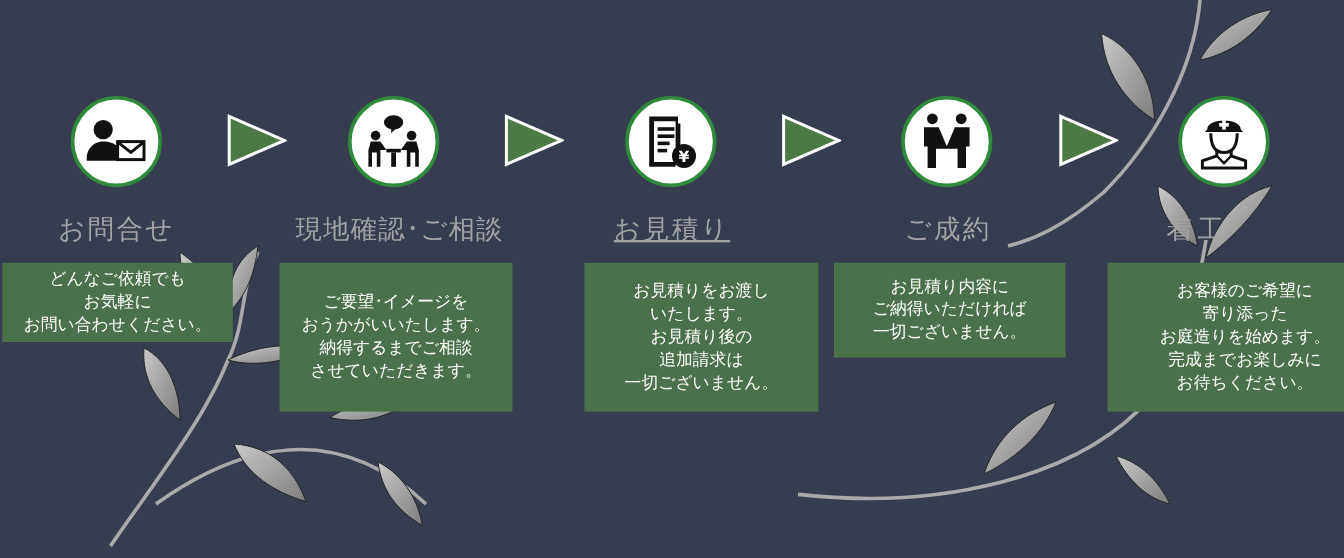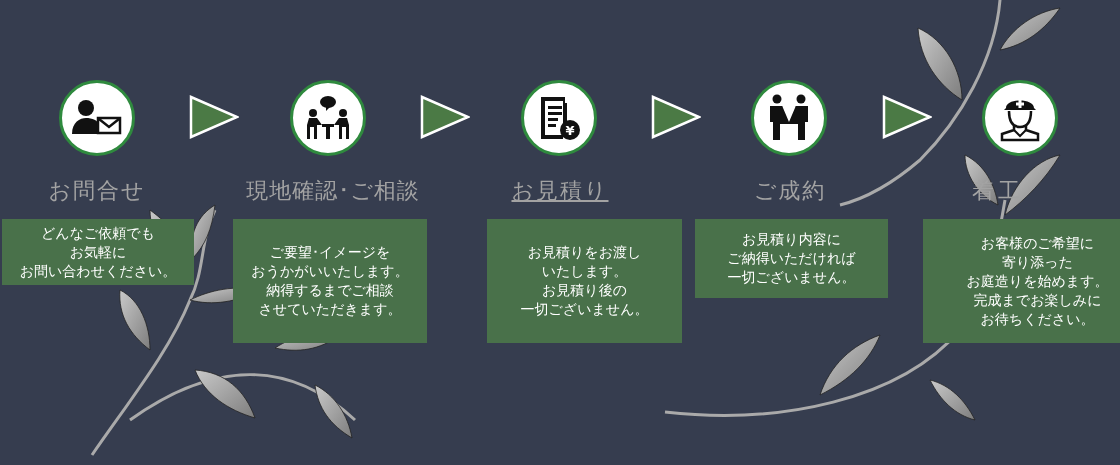--- a/index.html
+++ b/index.html
@@ -120,20 +120,21 @@
       <rect x="11" y="29" width="8" height="3" fill="#111"></rect>
       <circle cx="33" cy="35" r="10" fill="#111"></circle>
       <text x="33" y="40" font-size="13" font-weight="bold" fill="#fff" text-anchor="middle" font-family="DejaVu Sans, sans-serif">¥</text>
     </svg>
   </div>
   <div class="step-title" style="left:480px;top:176px;width:160px;text-decoration:underline;">お見積り</div>
   <div class="desc" style="left:463px;top:219px;width:195px;height:124px;margin-left:24px;">
     <span>お見積りをお渡し</span>
     <span>いたします。</span>
     <span>お見積り後の</span>
+    <span>追加請求は</span>
     <span>一切ございません。</span>
   </div>
 </div>
 
 <svg class="arrow" style="left:651px;top:95px;" width="50" height="44" viewBox="0 0 50 44">
   <polygon points="2,2 48,22 2,42" fill="#4b7a45" stroke="#fff" stroke-width="2.5"></polygon>
 </svg>
 
 <div class="step" style="left:0;top:0;">
   <div class="icon-circle" style="left:751px;top:80px;">

